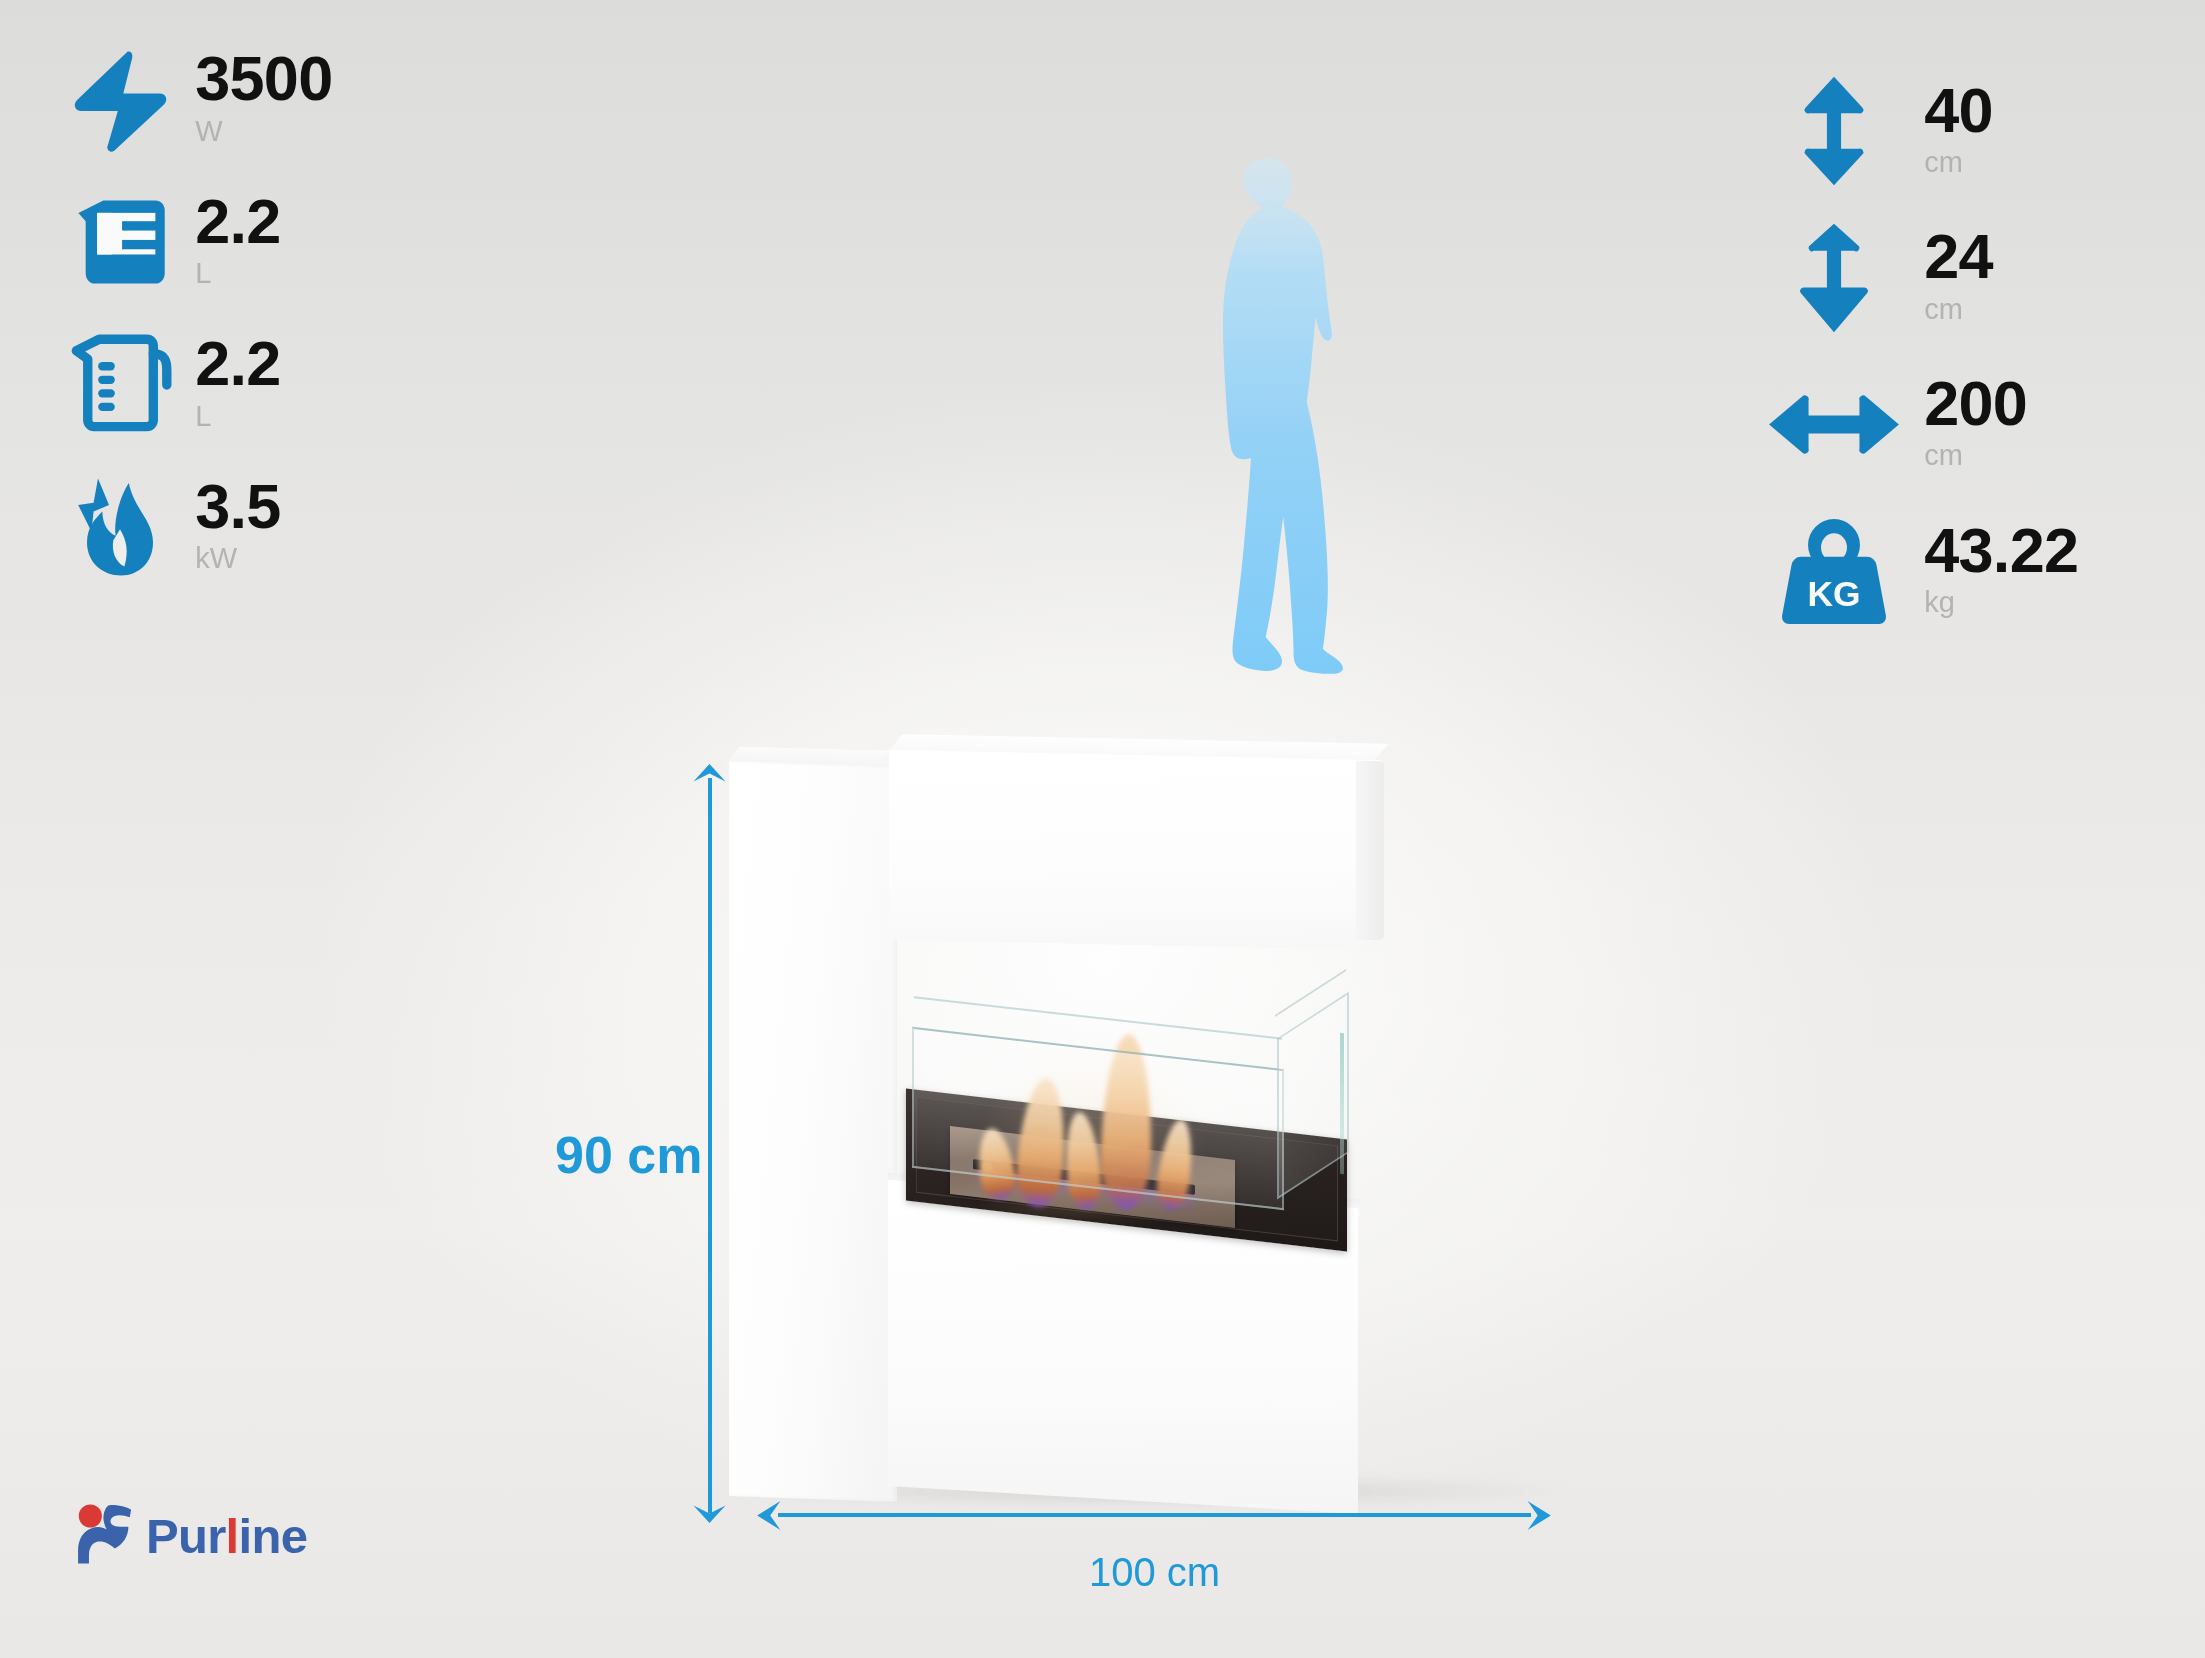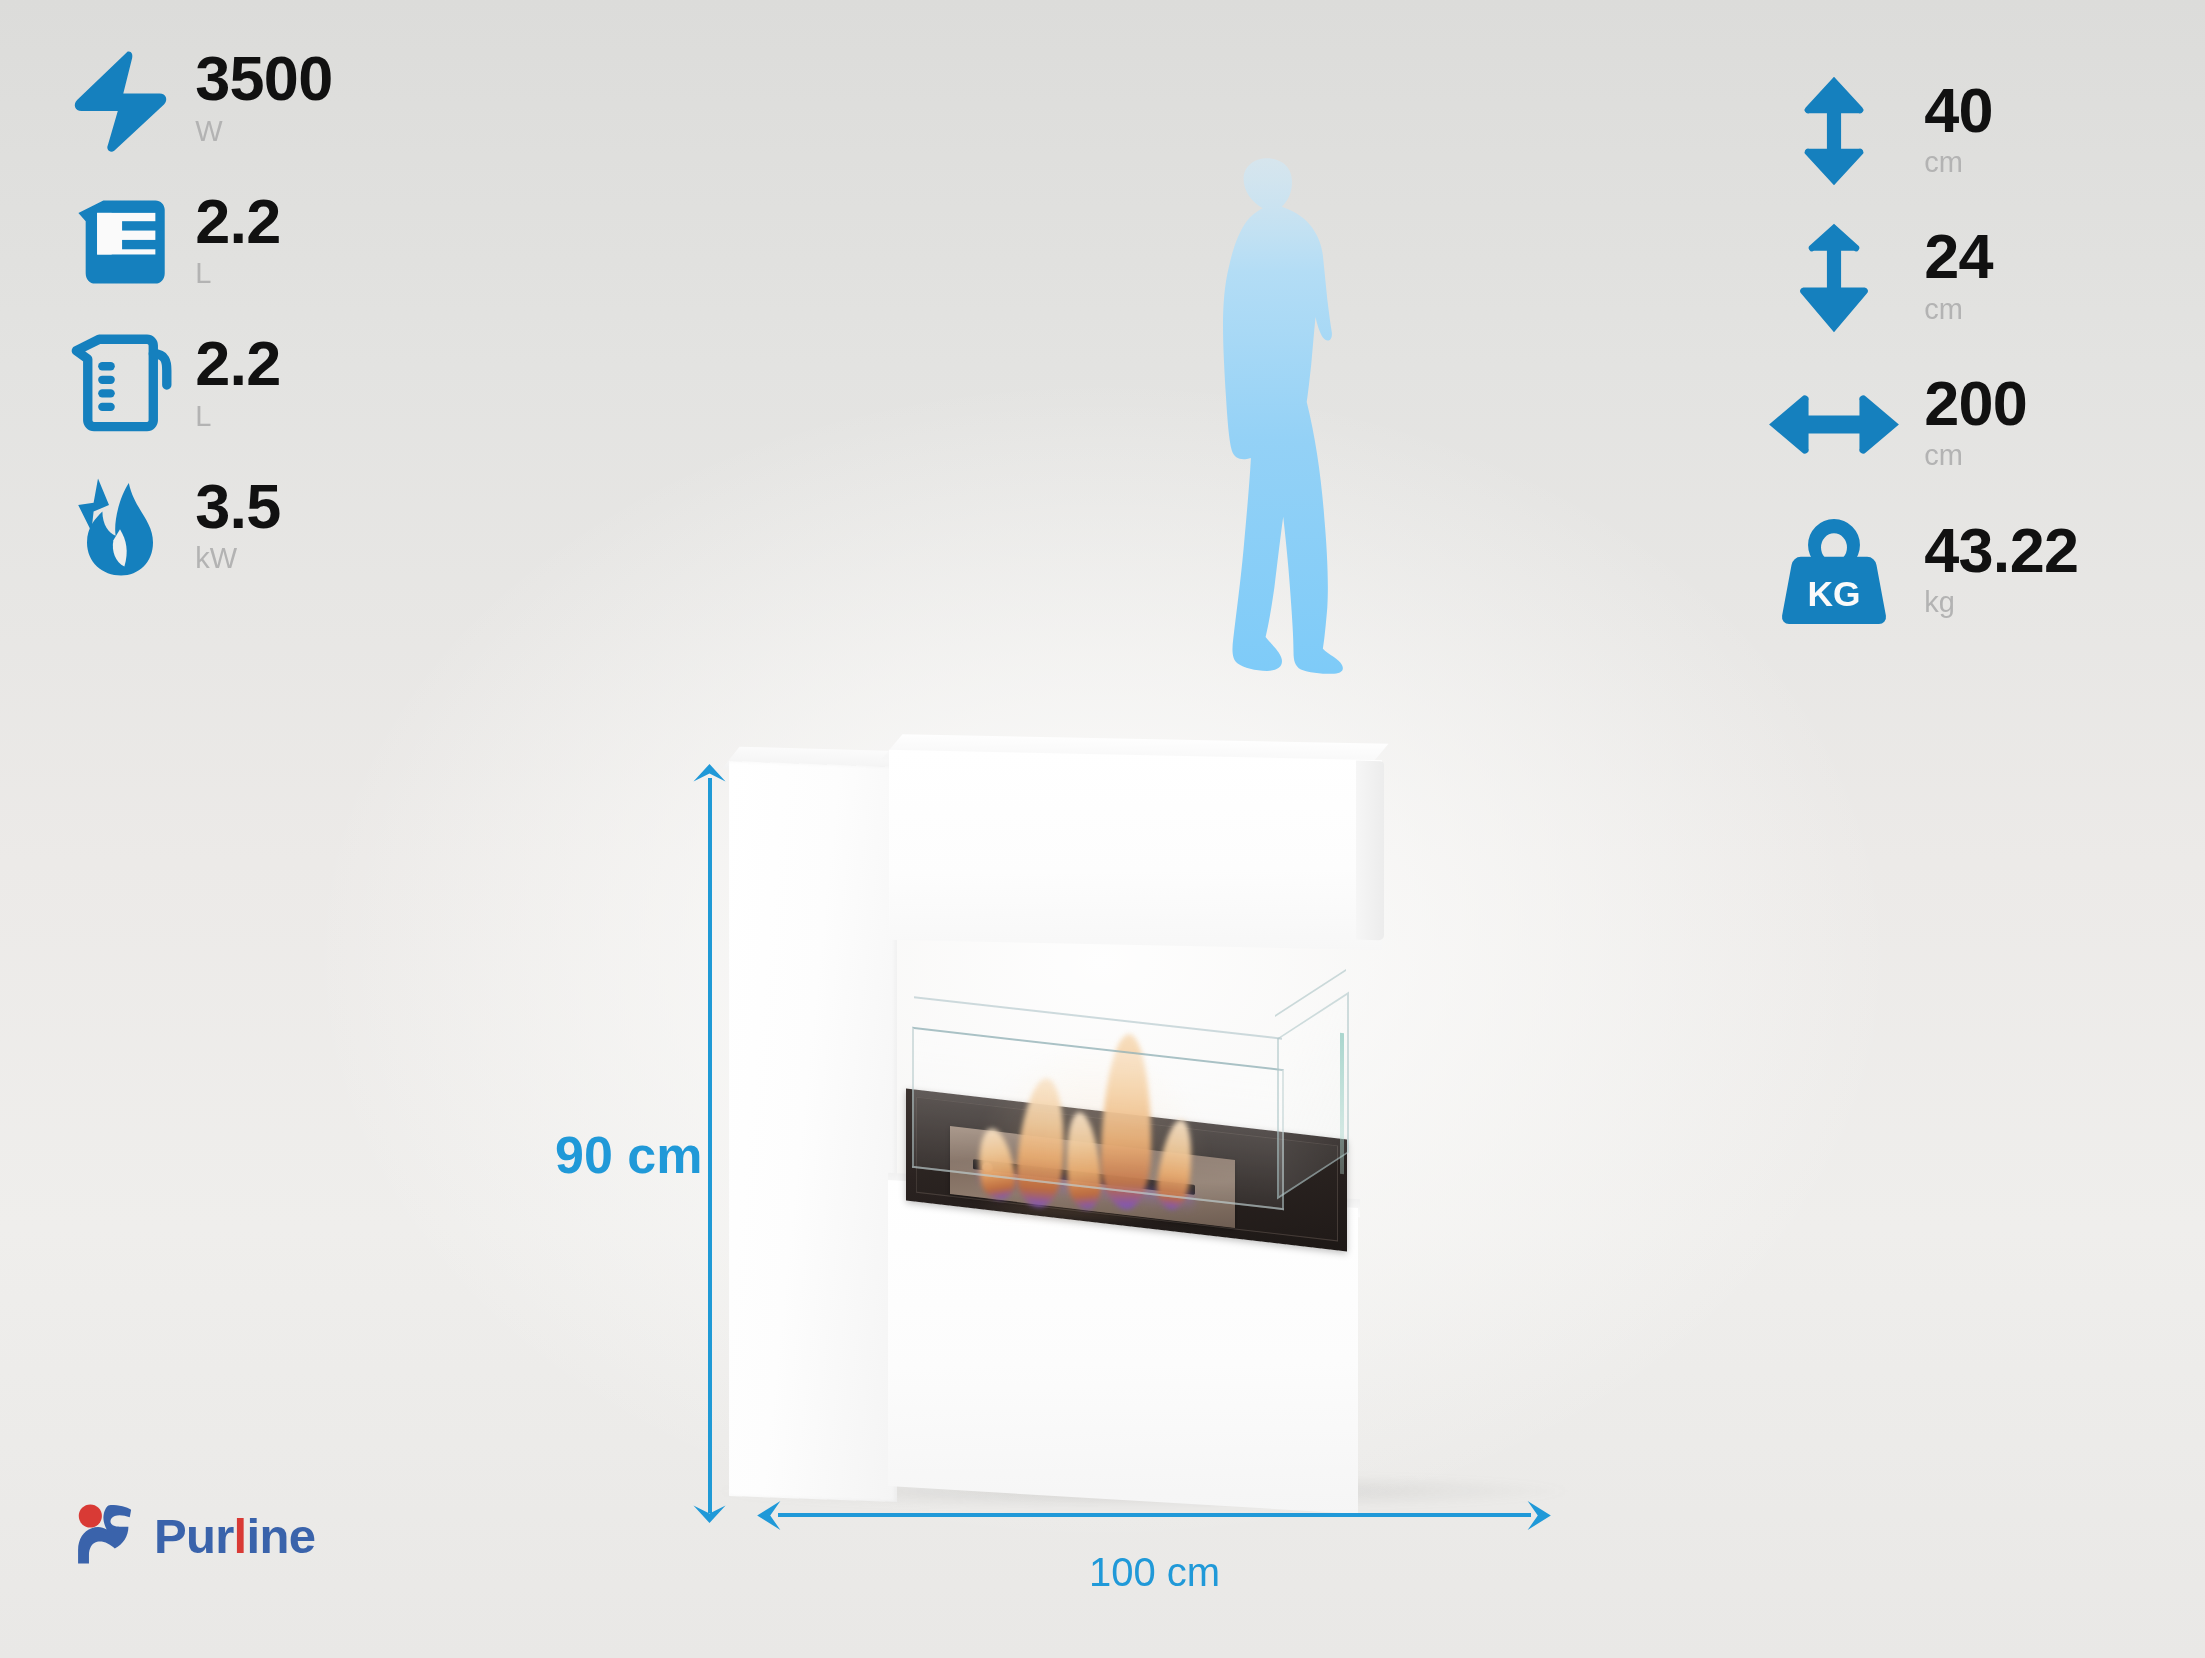--- a/index.html
+++ b/index.html
@@ -187,21 +187,21 @@
   .dim-arrow-h{position:absolute;top:1501px;width:22px;height:29px;}
   .dim-label-h{
     position:absolute;left:1089px;top:1550px;
     font-size:40px;font-weight:normal;color:#2099d8;white-space:nowrap;
   }
 
   
   #human{position:absolute;left:1176px;top:158px;width:235px;height:544px;}
 
   
-  #logo{position:absolute;left:74px;top:1501px;display:flex;align-items:center;gap:12px;justify-content:flex-end;}
+  #logo{position:absolute;left:74px;top:1501px;display:flex;align-items:center;gap:4px;justify-content:flex-end;}
   #logo-text{
     font-size:49px;font-weight:bold;color:#3a63ab;letter-spacing:-0.7px;
     line-height:1;
   }
   #logo-text .red{color:#d93a35;}
 </style>
 </head>
 <body>
 
 <div id="stage">

